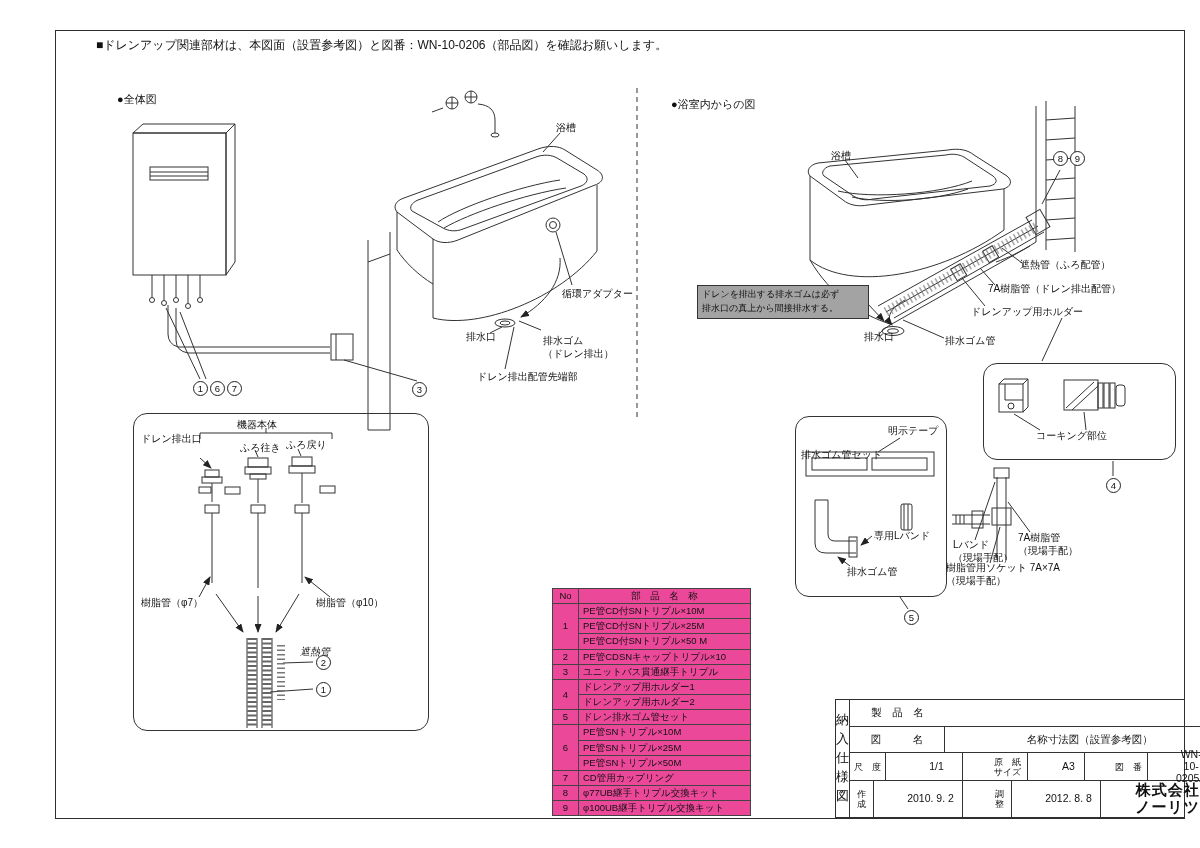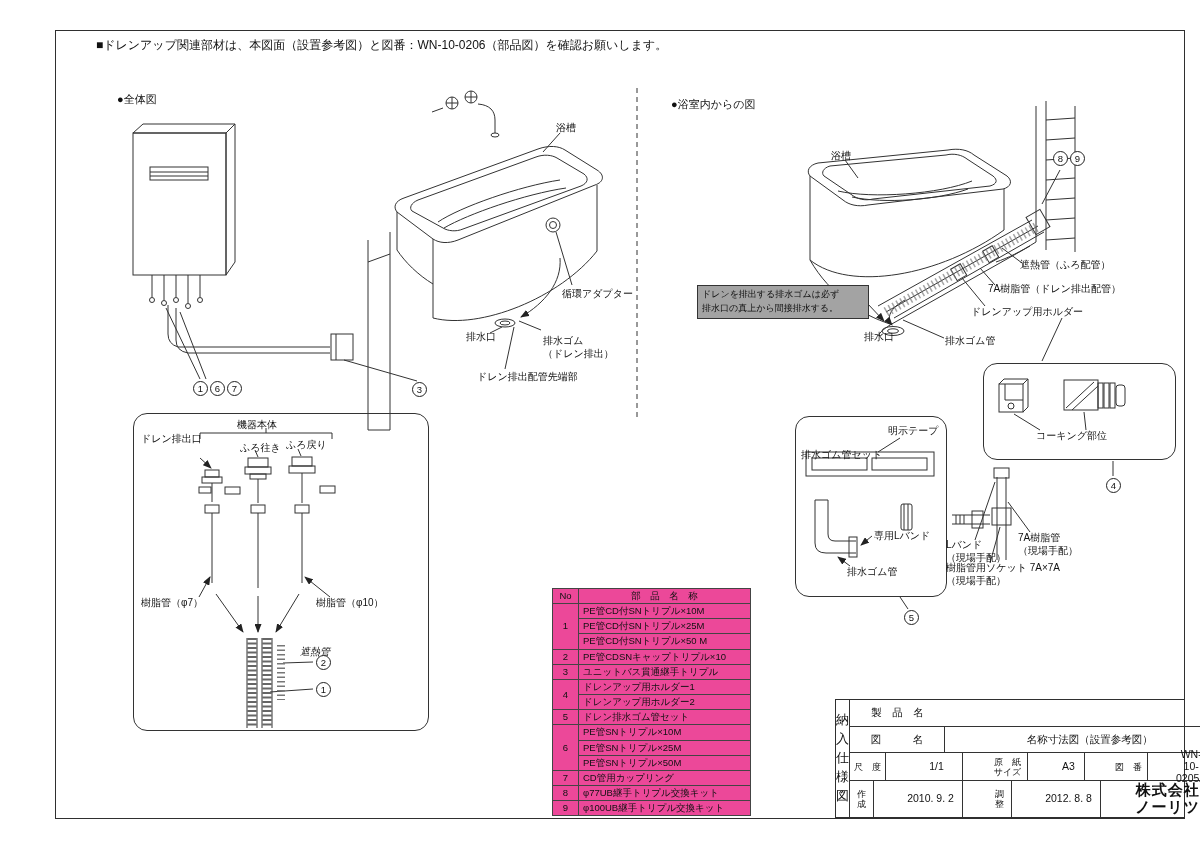--- a/index.html
+++ b/index.html
@@ -299,21 +299,21 @@
 <div class="lbl" style="left:971px; top:305px;">ドレンアップ用ホルダー</div>
 <div class="lbl" style="left:864px; top:330px;">排水口</div>
 <div class="lbl" style="left:945px; top:334px;">排水ゴム管</div>
 <div class="lbl" style="left:801px; top:404px;margin-top:44px;">排水ゴム管セット</div>
 <div class="lbl" style="left:888px; top:424px;">明示テープ</div>
 <div class="lbl" style="left:874px; top:529px;">専用Lバンド</div>
 <div class="lbl" style="left:847px; top:565px;">排水ゴム管</div>
 <div class="co-group" style="left:904px; top:610px;">
   <span class="co">5</span>
 </div>
-<div class="lbl" style="left:946px; top:538px;">Lバンド
+<div class="lbl" style="left:946px; top:538px;padding-left:7px;">Lバンド
 （現場手配）</div>
 <div class="lbl" style="left:1018px; top:531px;">7A樹脂管
 （現場手配）</div>
 <div class="lbl" style="left:946px; top:561px;">樹脂管用ソケット 7A×7A
 （現場手配）</div>
 <div class="lbl" style="left:1036px; top:429px;">コーキング部位</div>
 <div class="co-group" style="left:1106px; top:478px;">
   <span class="co">4</span>
 </div>
 

